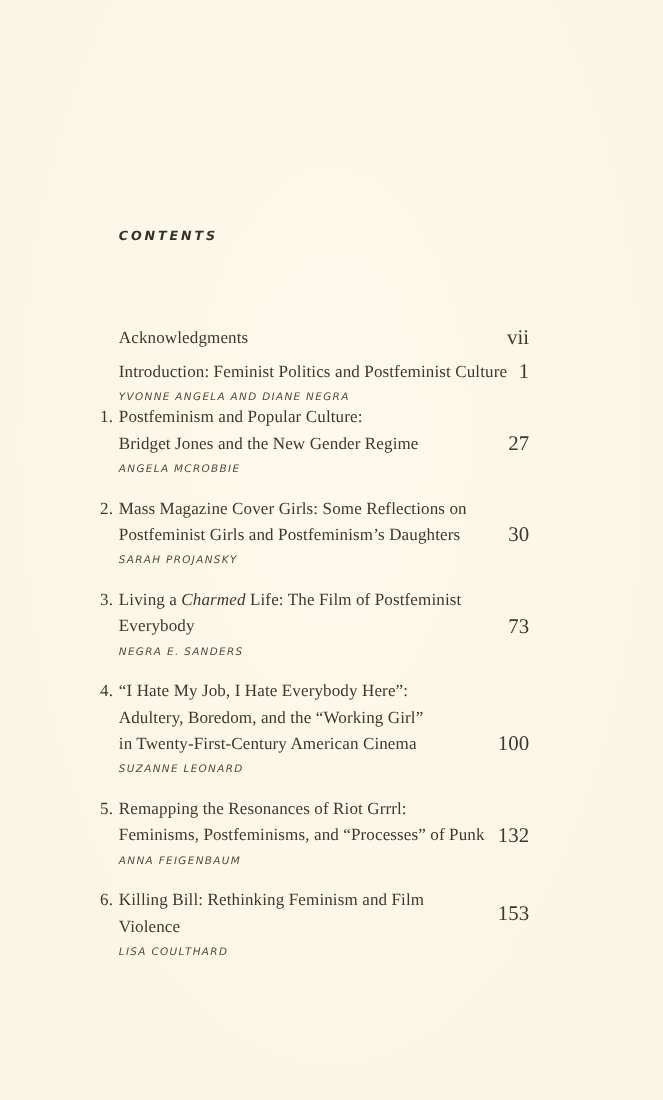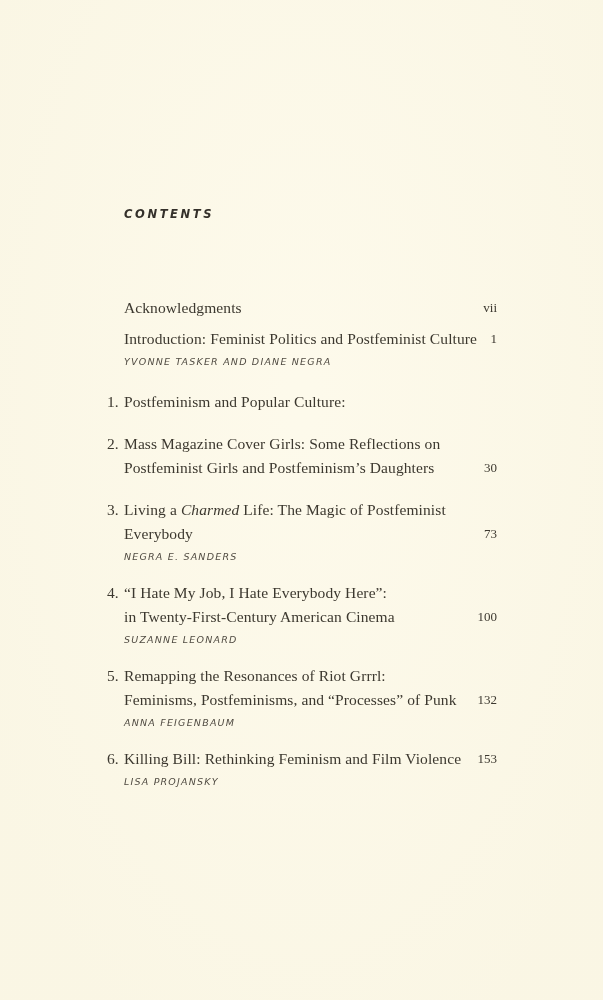--- a/index.html
+++ b/index.html
@@ -18,21 +18,21 @@
   }
   .page {
     position: absolute;
     inset: 0;
     background:
       radial-gradient(ellipse at 50% 40%, rgba(255,255,255,0.18), rgba(0,0,0,0.012) 85%),
       var(--paper);
   }
   .toc {
     position: absolute;
-    left: 124px;
+    left: 108px;
     top: 207px;
     width: 373px;
   }
   .contents-header {
     font-family: "DejaVu Sans", sans-serif;
     font-style: italic;
     font-weight: bold;
     font-size: 11.5px;
     letter-spacing: 2.6px;
     color: #34302a;
@@ -48,36 +48,36 @@
   }
   .line {
     display: flex;
     justify-content: space-between;
     align-items: center;
     font-size: 15.5px;
     line-height: 24px;
   }
   .line .t { letter-spacing: 0.1px; }
   .line .pg {
-    font-size: 13px;
+    font-size: 19px;
     padding-left: 10px;
     font-variant-numeric: oldstyle-nums;
     white-space: nowrap;
   }
   .authors {
     font-family: "DejaVu Sans", sans-serif;
     font-style: italic;
     font-size: 9.5px;
     letter-spacing: 1.2px;
     line-height: 13px;
     margin-top: 4px;
     color: var(--author-ink);
   }
   .fm-1 { margin-bottom: 7px; }
-  .fm-2 { margin-bottom: 22px; }
+  .fm-2 { }
   .chapter { margin-bottom: 18px; }
   .italic-title { font-style: italic; }
 </style>
 </head>
 <body>
 
 <div class="page">
   <div class="toc">
 
     <div class="contents-header">CONTENTS</div>
@@ -87,57 +87,66 @@
         <span class="t">Acknowledgments</span>
         <span class="pg">vii</span>
       </div>
     </div>
 
     <div class="entry fm-2">
       <div class="line">
         <span class="t">Introduction: Feminist Politics and Postfeminist Culture</span>
         <span class="pg">1</span>
       </div>
-      <div class="authors">YVONNE TASKER AND DIANE NEGRA</div>
+      <div class="authors">YVONNE ANGELA AND DIANE NEGRA</div>
     </div>
 
     <div class="entry chapter">
       <span class="num">1.</span>
       <div class="line">
         <span class="t">Postfeminism and Popular Culture:</span>
       </div>
+      <div class="line">
+        <span class="t">Bridget Jones and the New Gender Regime</span>
+        <span class="pg">27</span>
+      </div>
+      <div class="authors">ANGELA MCROBBIE</div>
     </div>
 
     <div class="entry chapter">
       <span class="num">2.</span>
       <div class="line">
         <span class="t">Mass Magazine Cover Girls: Some Reflections on</span>
       </div>
       <div class="line">
         <span class="t">Postfeminist Girls and Postfeminism’s Daughters</span>
         <span class="pg">30</span>
       </div>
+      <div class="authors">SARAH PROJANSKY</div>
     </div>
 
     <div class="entry chapter">
       <span class="num">3.</span>
       <div class="line">
-        <span class="t"><span>Living a </span><span class="italic-title">Charmed</span><span> Life: The Magic of Postfeminist</span></span>
+        <span class="t"><span>Living a </span><span class="italic-title">Charmed</span><span> Life: The Film of Postfeminist</span></span>
       </div>
       <div class="line">
         <span class="t">Everybody</span>
         <span class="pg">73</span>
       </div>
       <div class="authors">NEGRA E. SANDERS</div>
     </div>
 
     <div class="entry chapter">
       <span class="num">4.</span>
       <div class="line">
         <span class="t">“I Hate My Job, I Hate Everybody Here”:</span>
+      </div>
+      <div class="line">
+        <span class="t">Adultery, Boredom, and the “Working Girl”</span>
       </div>
       <div class="line">
         <span class="t">in Twenty-First-Century American Cinema</span>
         <span class="pg">100</span>
       </div>
       <div class="authors">SUZANNE LEONARD</div>
     </div>
 
     <div class="entry chapter">
       <span class="num">5.</span>
@@ -150,17 +159,17 @@
       </div>
       <div class="authors">ANNA FEIGENBAUM</div>
     </div>
 
     <div class="entry chapter">
       <span class="num">6.</span>
       <div class="line">
         <span class="t">Killing Bill: Rethinking Feminism and Film Violence</span>
         <span class="pg">153</span>
       </div>
-      <div class="authors">LISA PROJANSKY</div>
+      <div class="authors">LISA COULTHARD</div>
     </div>
 
   </div>
 </div>
 
 </body></html>

